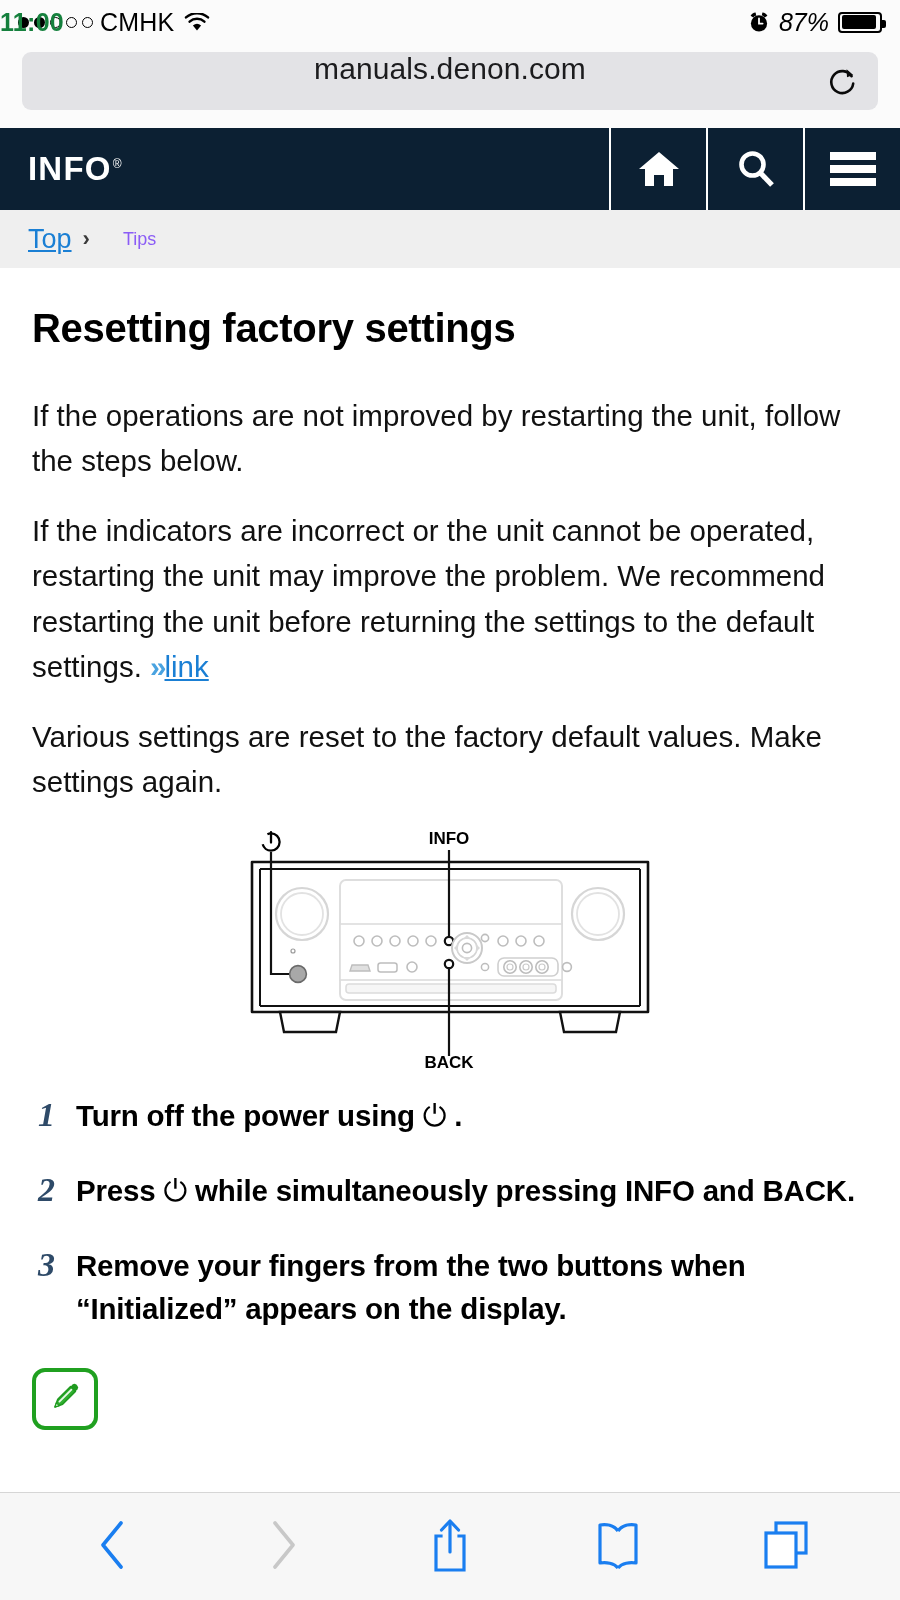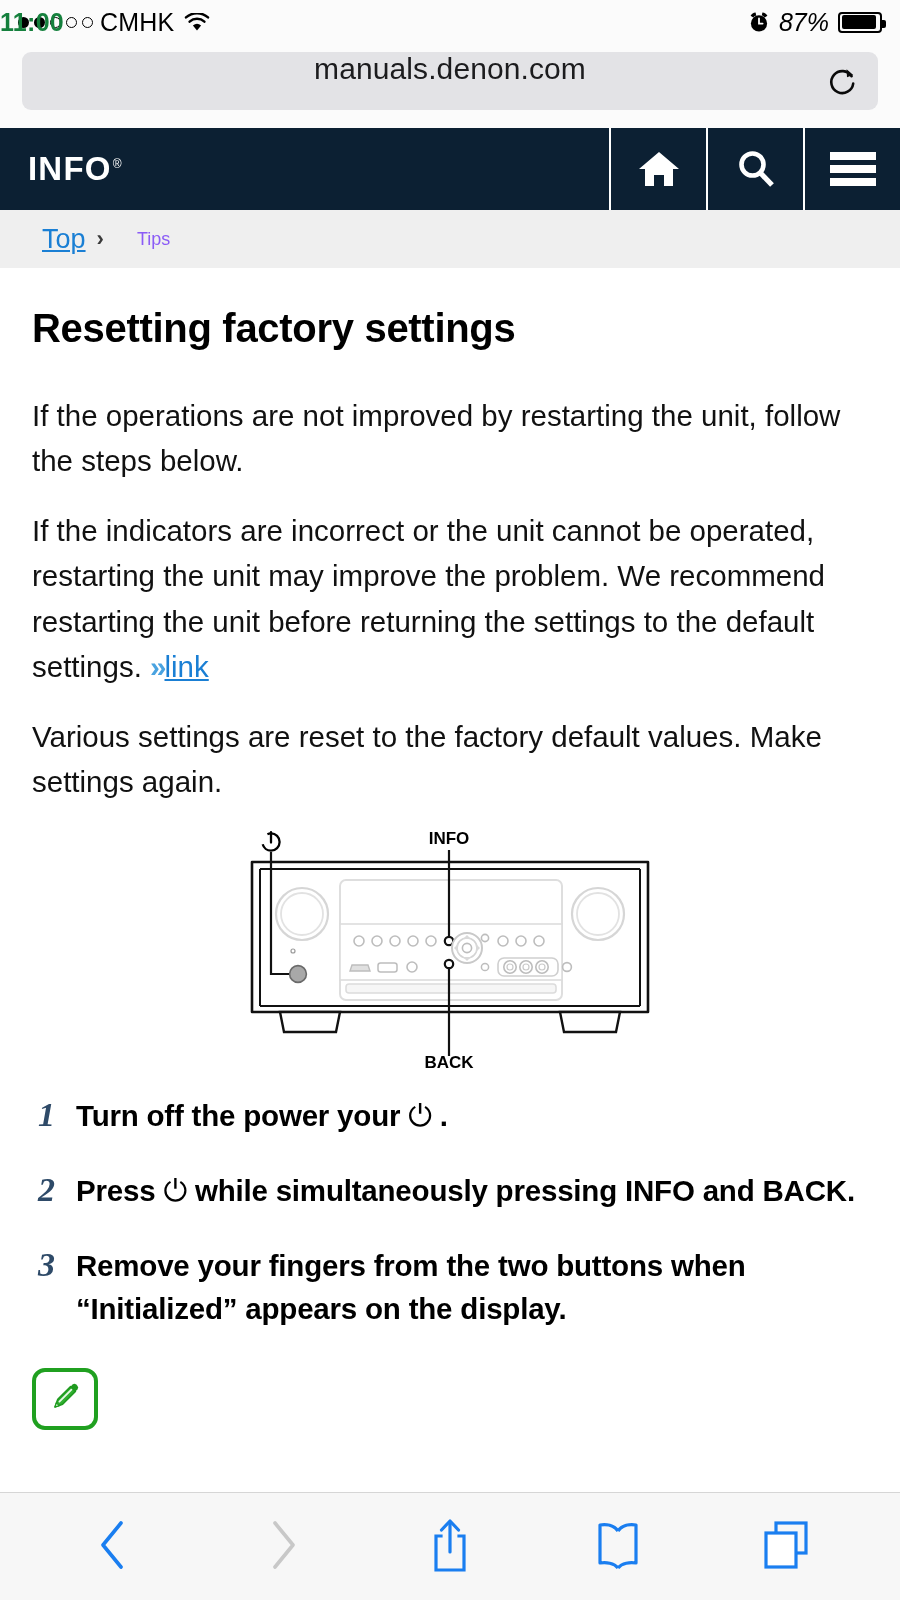--- a/index.html
+++ b/index.html
@@ -77,21 +77,21 @@
     width: 97px; display: flex; align-items: center; justify-content: center;
     border-left: 2px solid #ffffff;
   }
   .hbtn svg { display: block; }
 
   
   .breadcrumb {
     flex: 0 0 58px; height: 58px;
     background: #efefef;
     display: flex; align-items: center;
-    padding: 0 42px;
+    padding: 0 28px;
     gap: 11px;
   }
   .crumb-link { font-size: 27px; color: #1a7fd4; text-decoration: underline; }
   .crumb-sep { font-size: 22px; color: #3a3a3a; font-weight: 700; }
   .crumb-cur { font-size: 18px; color: #8b5cf6; margin-left: 22px; }
 
   
   .content {
     flex: 1 1 auto;
     background: #fff;
@@ -337,21 +337,21 @@
           <circle cx="302" cy="139" r="3" fill="#fff" stroke="#c9c9c9" stroke-width="1.2"></circle>
           <circle cx="327" cy="139" r="4.4" fill="#fff" stroke="#bdbdbd" stroke-width="1.6"></circle>
         </g>
       </svg>
     </div>
 
     <div class="steps">
 
       <div class="step">
         <div class="step-num">1</div>
-        <div class="step-text"><span>Turn off the power your </span><span class="pwr-glyph">⏻</span><span> .</span></div>
+        <div class="step-text"><span>Turn off the power using </span><span class="pwr-glyph">⏻</span><span> .</span></div>
       </div>
 
       <div class="step">
         <div class="step-num">2</div>
         <div class="step-text"><span>Press </span><span class="pwr-glyph">⏻</span><span> while simultaneously pressing INFO and BACK.</span></div>
       </div>
 
       <div class="step">
         <div class="step-num">3</div>
         <div class="step-text">Remove your fingers from the two buttons when “Initialized” appears on the display.</div>

